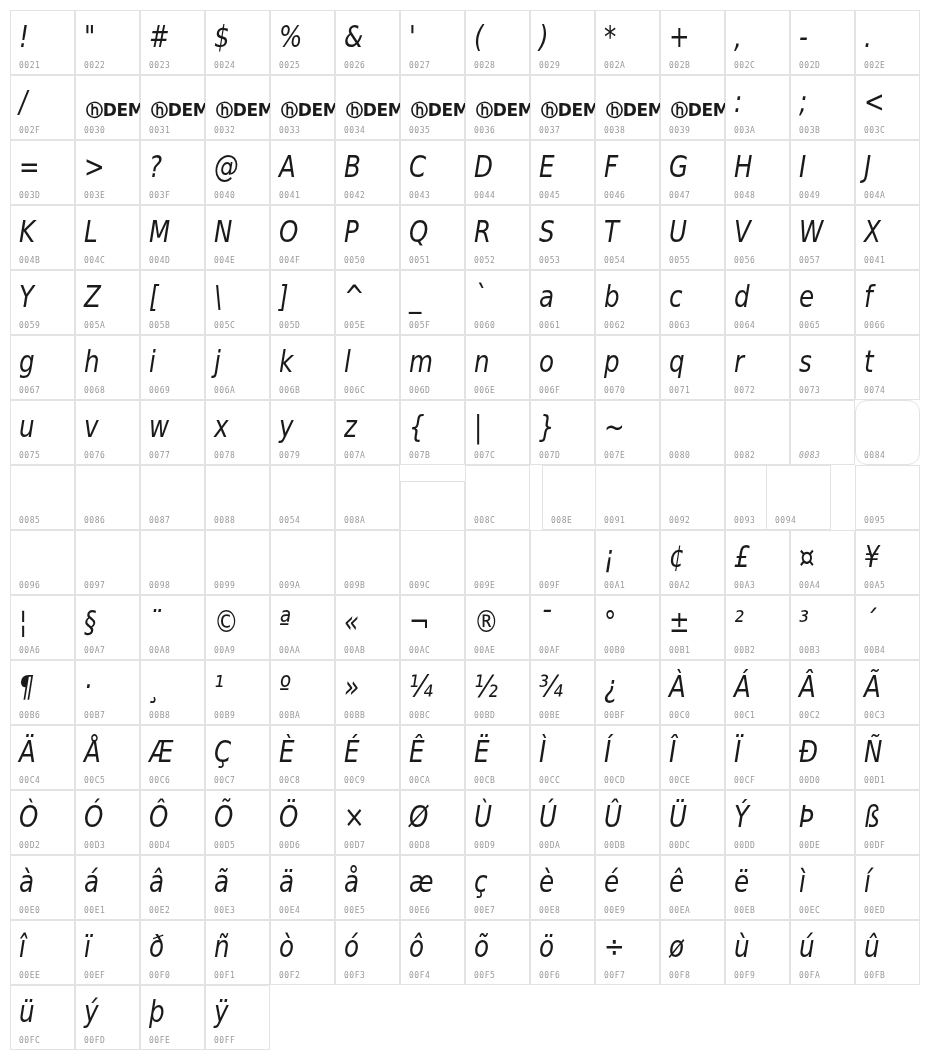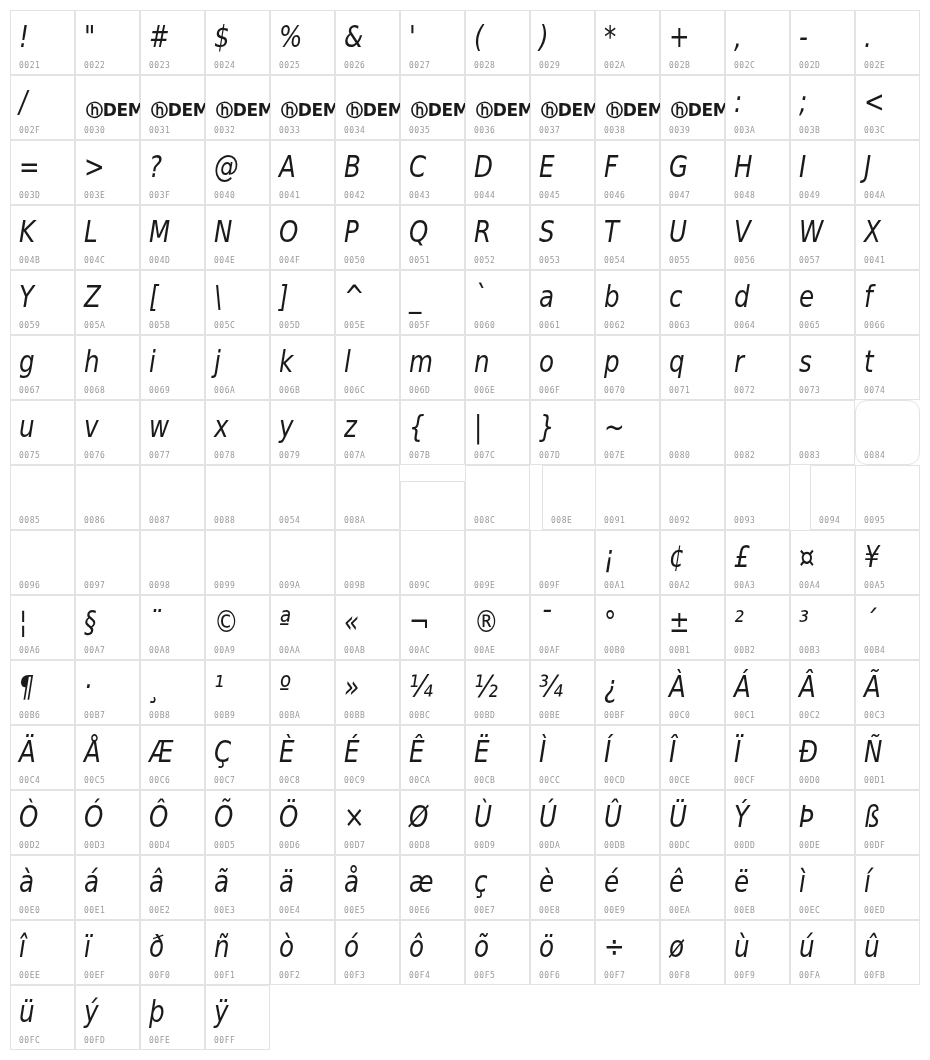--- a/index.html
+++ b/index.html
@@ -391,21 +391,21 @@
       <span class="code">007E</span>
     </div>
     <div class="cell" style="left: 650px; top: 390px;">
       <span class="glyph"></span>
       <span class="code">0080</span>
     </div>
     <div class="cell" style="left: 715px; top: 390px;">
       <span class="glyph"></span>
       <span class="code">0082</span>
     </div>
-    <div class="cell" style="left: 780px; top: 390px;">
+    <div class="cell" style="left: 780px; top: 390px; font-style: italic;">
       <span class="glyph"></span>
       <span class="code">0083</span>
     </div>
     <div class="cell" style="left: 845px; top: 390px; border-radius: 12px;">
       <span class="glyph"></span>
       <span class="code">0084</span>
     </div>
     <div class="cell" style="left: 0px; top: 455px;">
       <span class="glyph"></span>
       <span class="code">0085</span>
@@ -447,21 +447,21 @@
       <span class="code">0091</span>
     </div>
     <div class="cell" style="left: 650px; top: 455px;">
       <span class="glyph"></span>
       <span class="code">0092</span>
     </div>
     <div class="cell" style="left: 715px; top: 455px;">
       <span class="glyph"></span>
       <span class="code">0093</span>
     </div>
-    <div class="cell" style="left: 756px; top: 455px; margin-left: 44px;">
+    <div class="cell" style="left: 756px; top: 455px;">
       <span class="glyph"></span>
       <span class="code">0094</span>
     </div>
     <div class="cell" style="left: 845px; top: 455px; text-align: right;">
       <span class="glyph"></span>
       <span class="code">0095</span>
     </div>
     <div class="cell" style="left: 0px; top: 520px;">
       <span class="glyph"></span>
       <span class="code">0096</span>

